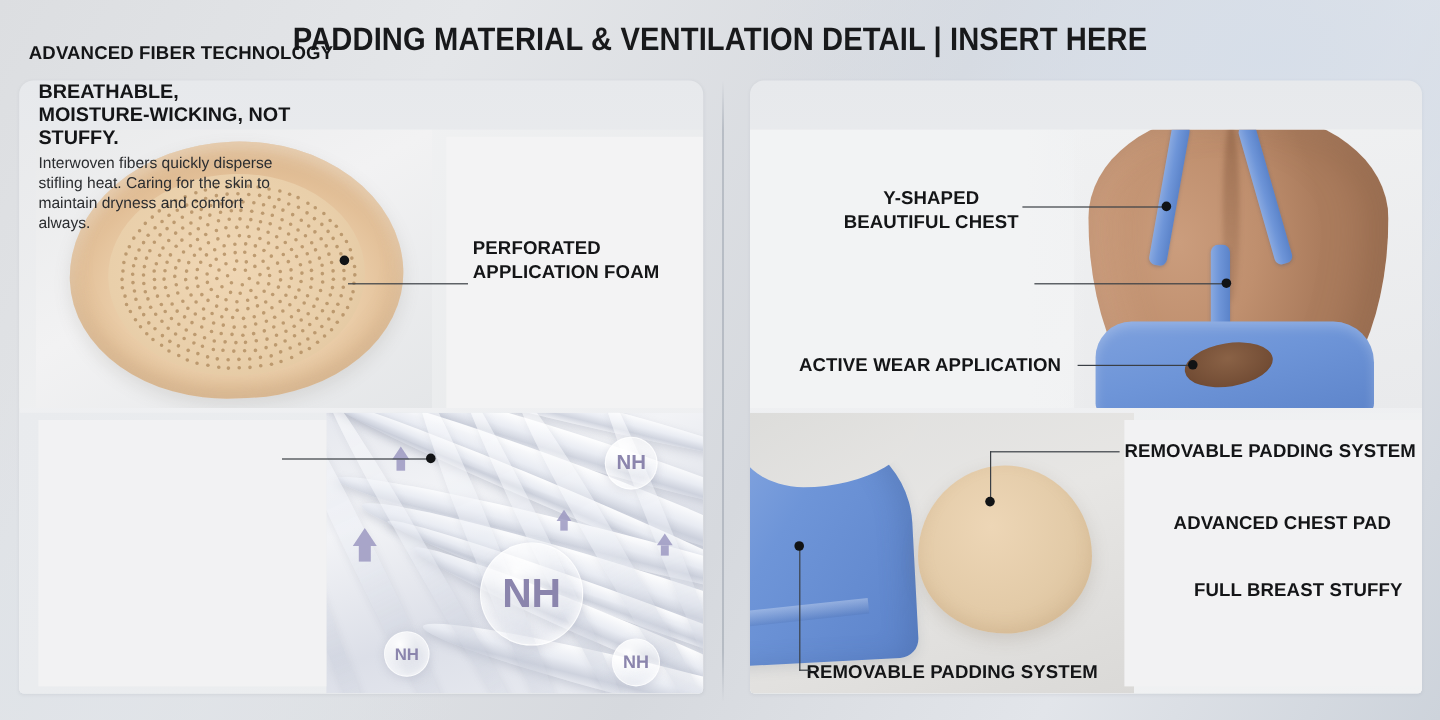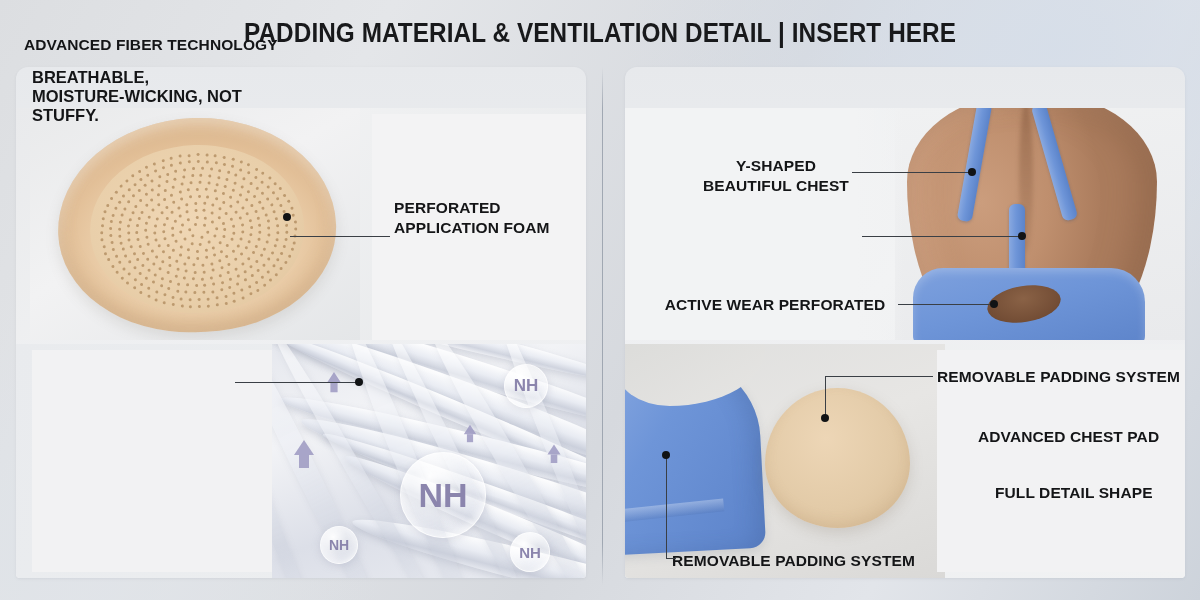--- a/index.html
+++ b/index.html
@@ -788,36 +788,37 @@
 
   <div class="callout-text" id="foam-callout">PERFORATED
 APPLICATION FOAM</div>
   <div class="lead-line" id="foam-lead"></div>
   <div class="lead-dot" id="foam-dot"></div>
 
   <div id="fiber-heading">ADVANCED FIBER TECHNOLOGY</div>
   <div id="fiber-sub">BREATHABLE,
 MOISTURE-WICKING, NOT
 STUFFY.</div>
+  <div id="fiber-body">Interwoven fibers quickly disperse stifling heat. Caring for the skin to maintain dryness and comfort always.</div>
   <div class="lead-line" id="fiber-lead"></div>
   <div class="lead-dot" id="fiber-dot"></div>
 
   <div class="callout-text" id="back-callout-1">Y-SHAPED
 BEAUTIFUL CHEST</div>
-  <div class="callout-text" id="back-callout-3">ACTIVE WEAR PERFORATED</div>
+  <div class="callout-text" id="back-callout-3">ACTIVE WEAR APPLICATION</div>
   <div class="lead-line" id="back-lead-1"></div>
   <div class="lead-line" id="back-lead-2"></div>
   <div class="lead-line" id="back-lead-3"></div>
   <div class="lead-dot" id="back-dot-1"></div>
   <div class="lead-dot" id="back-dot-2"></div>
   <div class="lead-dot" id="back-dot-3"></div>
 
   <div class="callout-text" id="pad-callout-1">REMOVABLE PADDING SYSTEM</div>
   <div class="callout-text" id="pad-callout-2">ADVANCED CHEST PAD</div>
-  <div class="callout-text" id="pad-callout-3">FULL DETAIL SHAPE</div>
+  <div class="callout-text" id="pad-callout-3">FULL BREAST STUFFY</div>
   <div class="callout-text" id="pad-callout-4">REMOVABLE PADDING SYSTEM</div>
   <div class="lead-line" id="pad-lead-h"></div>
   <div id="pad-lead-v" class="lead-line"></div>
   <div class="lead-dot" id="pad-dot-1"></div>
   <div id="pad-lead-v2" class="lead-line"></div>
   <div class="lead-line" id="pad-lead-h2"></div>
   <div class="lead-dot" id="pad-dot-2"></div>
 
 </div>
 

